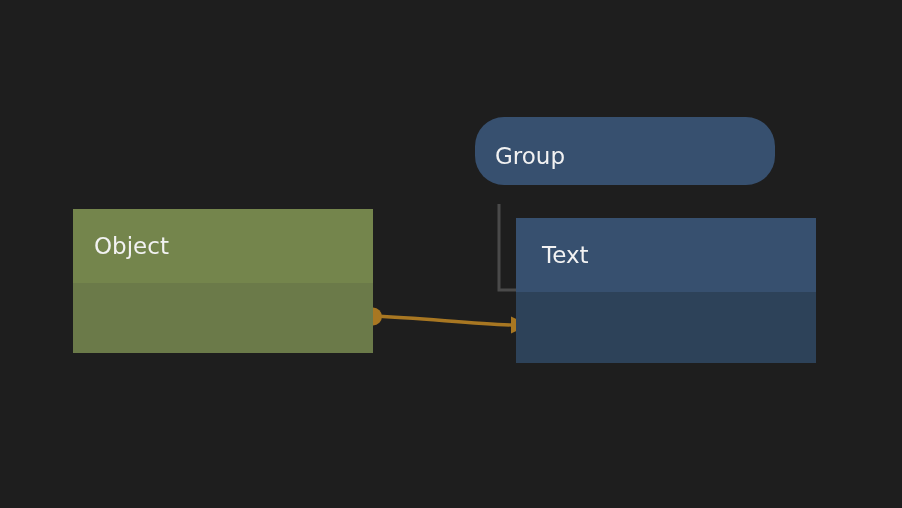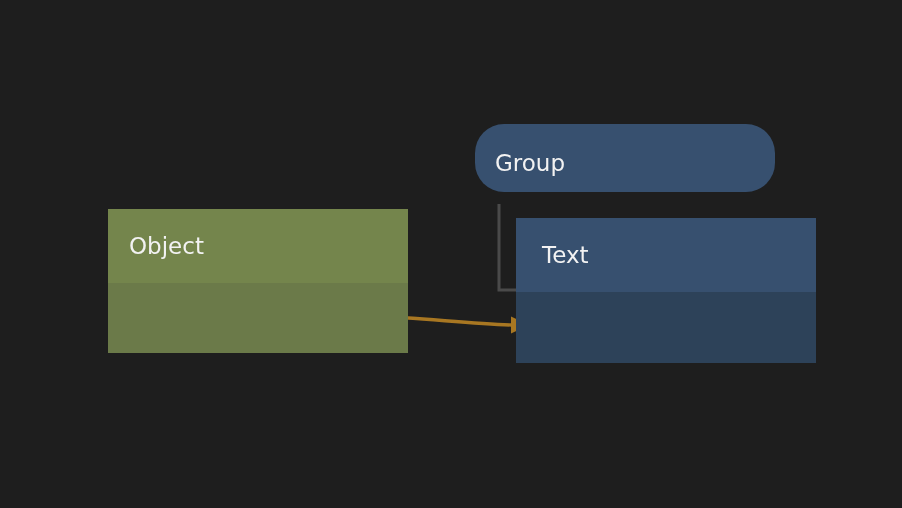--- a/index.html
+++ b/index.html
@@ -49,36 +49,35 @@
     font-weight: 400;
     white-space: nowrap;
   }
 
   
   #node-object {
     left: 73px;
     top: 209px;
     width: 300px;
     height: 144px;
-    margin-left: 35px;
   }
   #node-object .node-header {
     height: 74px;
     background: #74854c;
     padding-left: 21px;
   }
   #node-object .node-body {
     height: 70px;
     background: #6b7a49;
   }
 
   
   #node-group {
     left: 475px;
-    top: 124px;
+    top: 117px;
     width: 300px;
     height: 68px;
     border-radius: 29px;
   }
   #node-group .node-header {
     height: 78px;
     background: #37506f;
     padding-left: 20px;
   }
 

